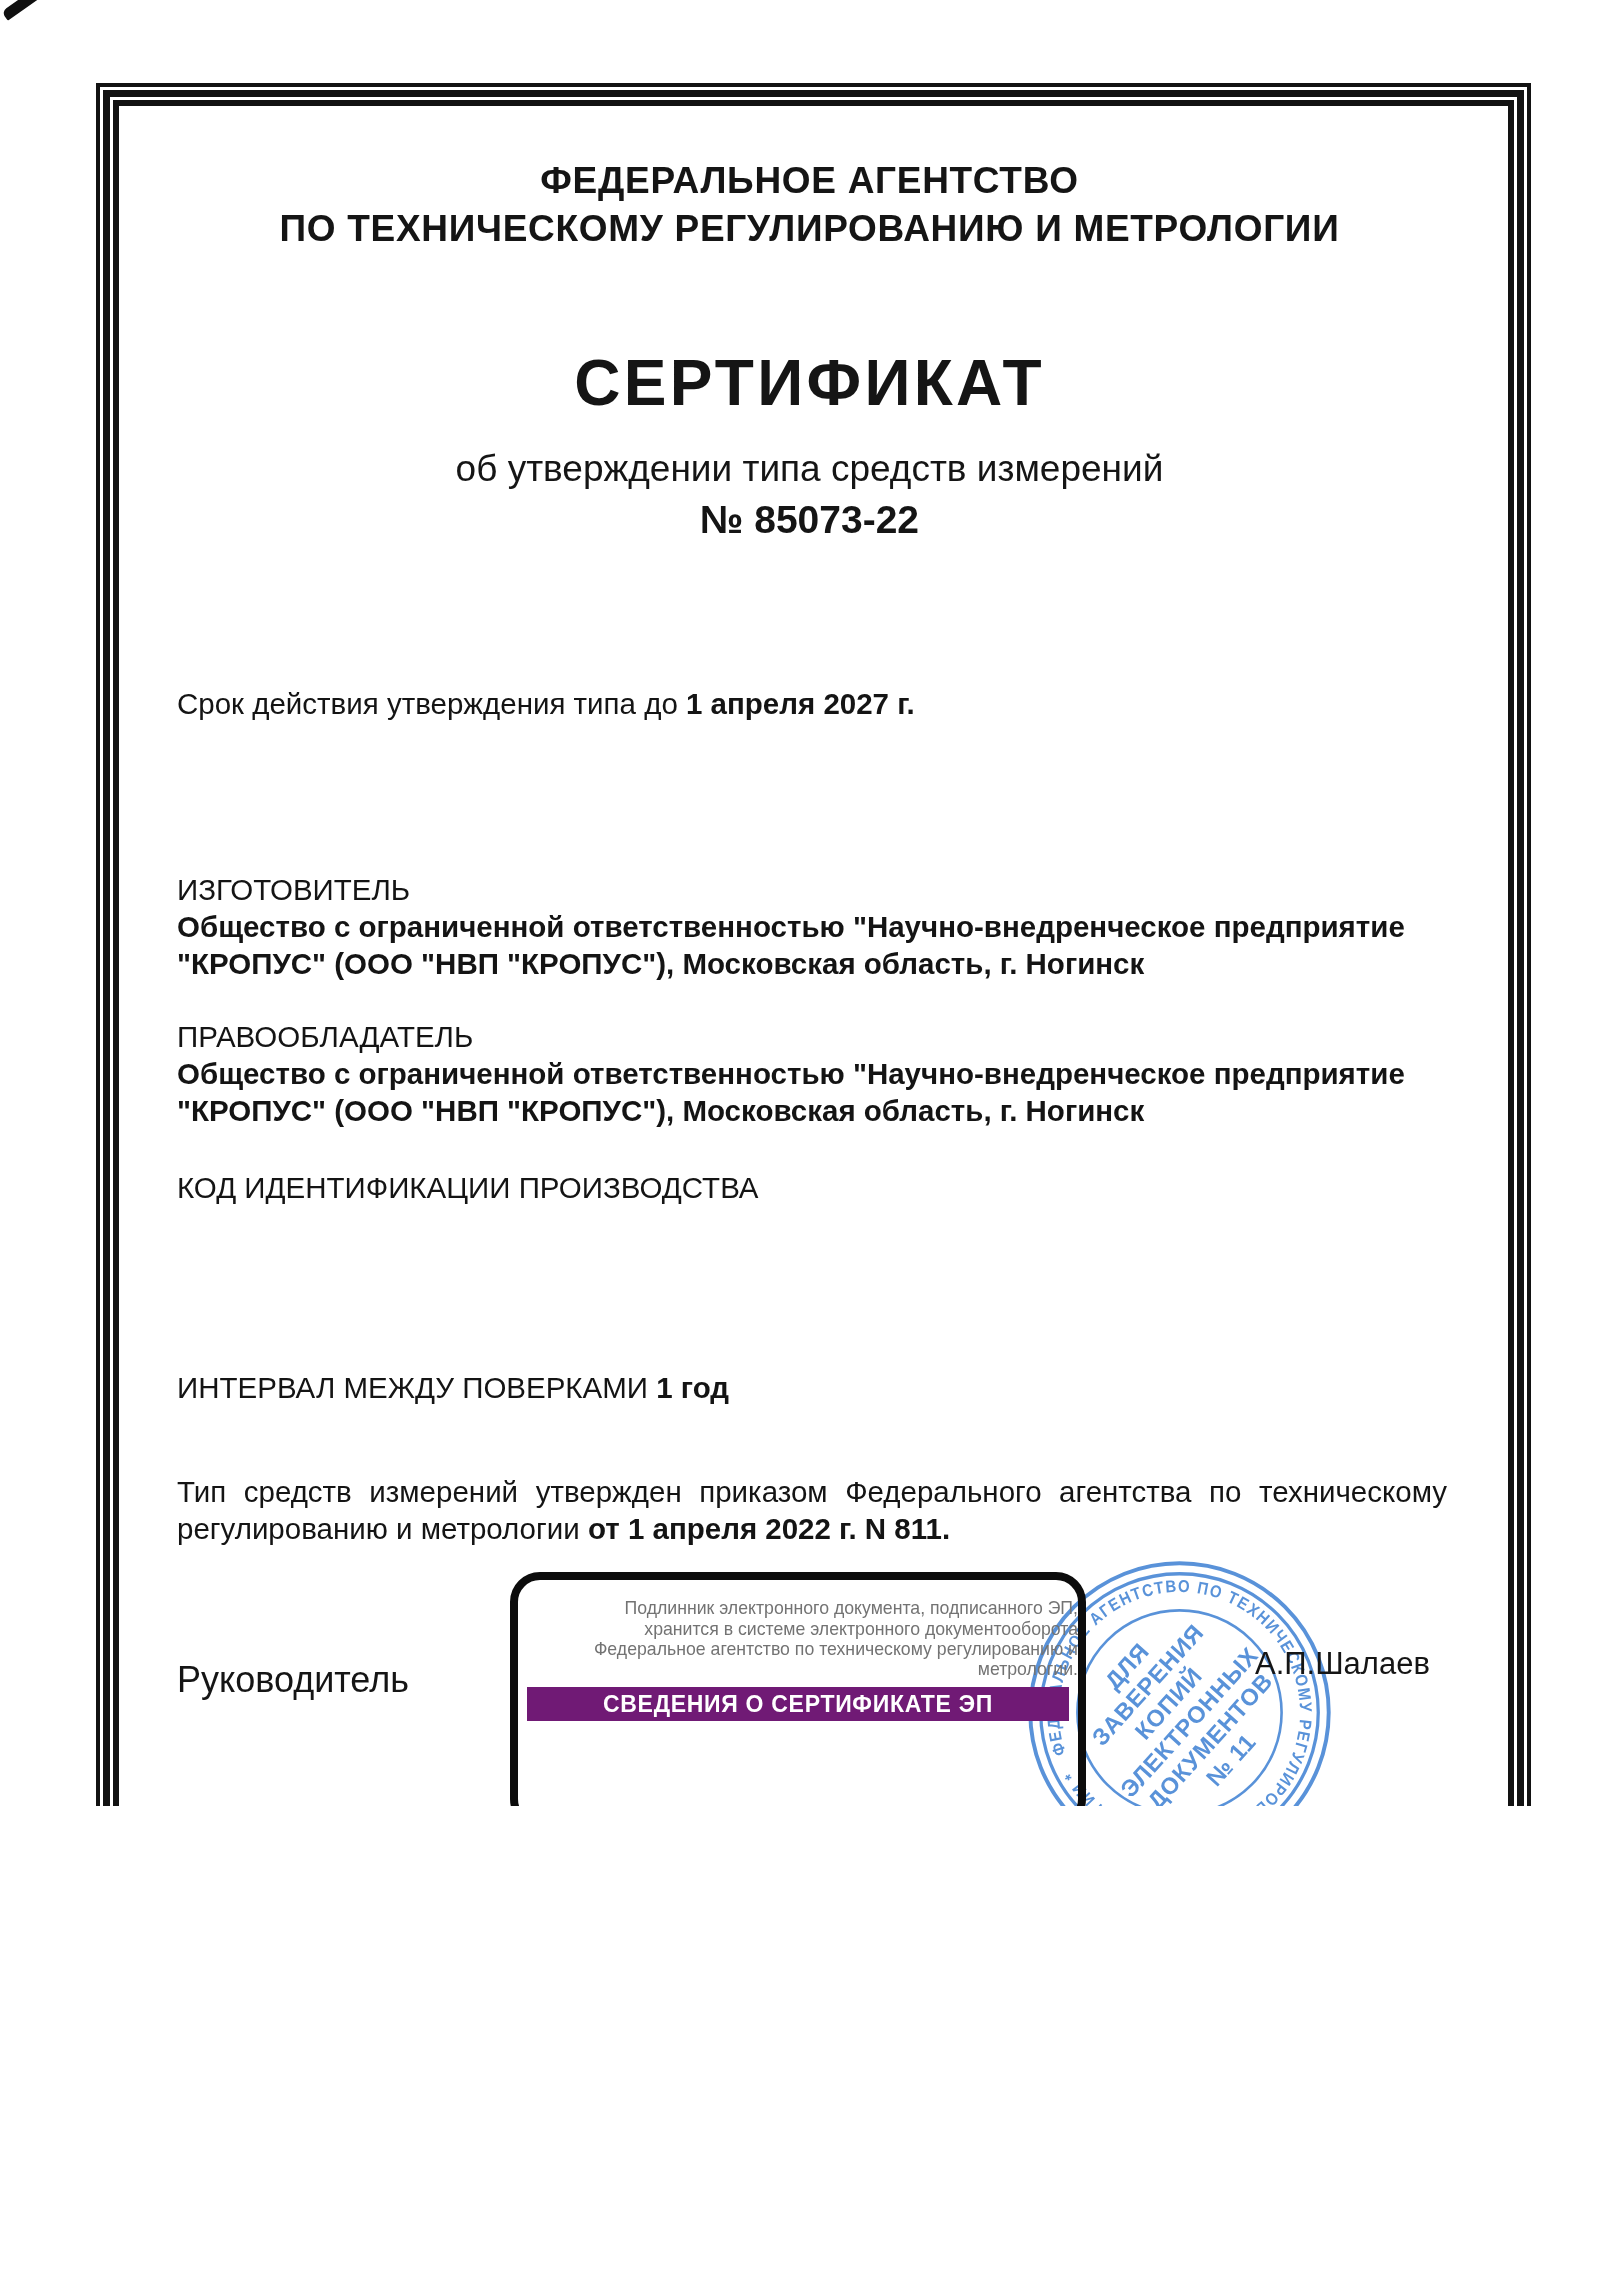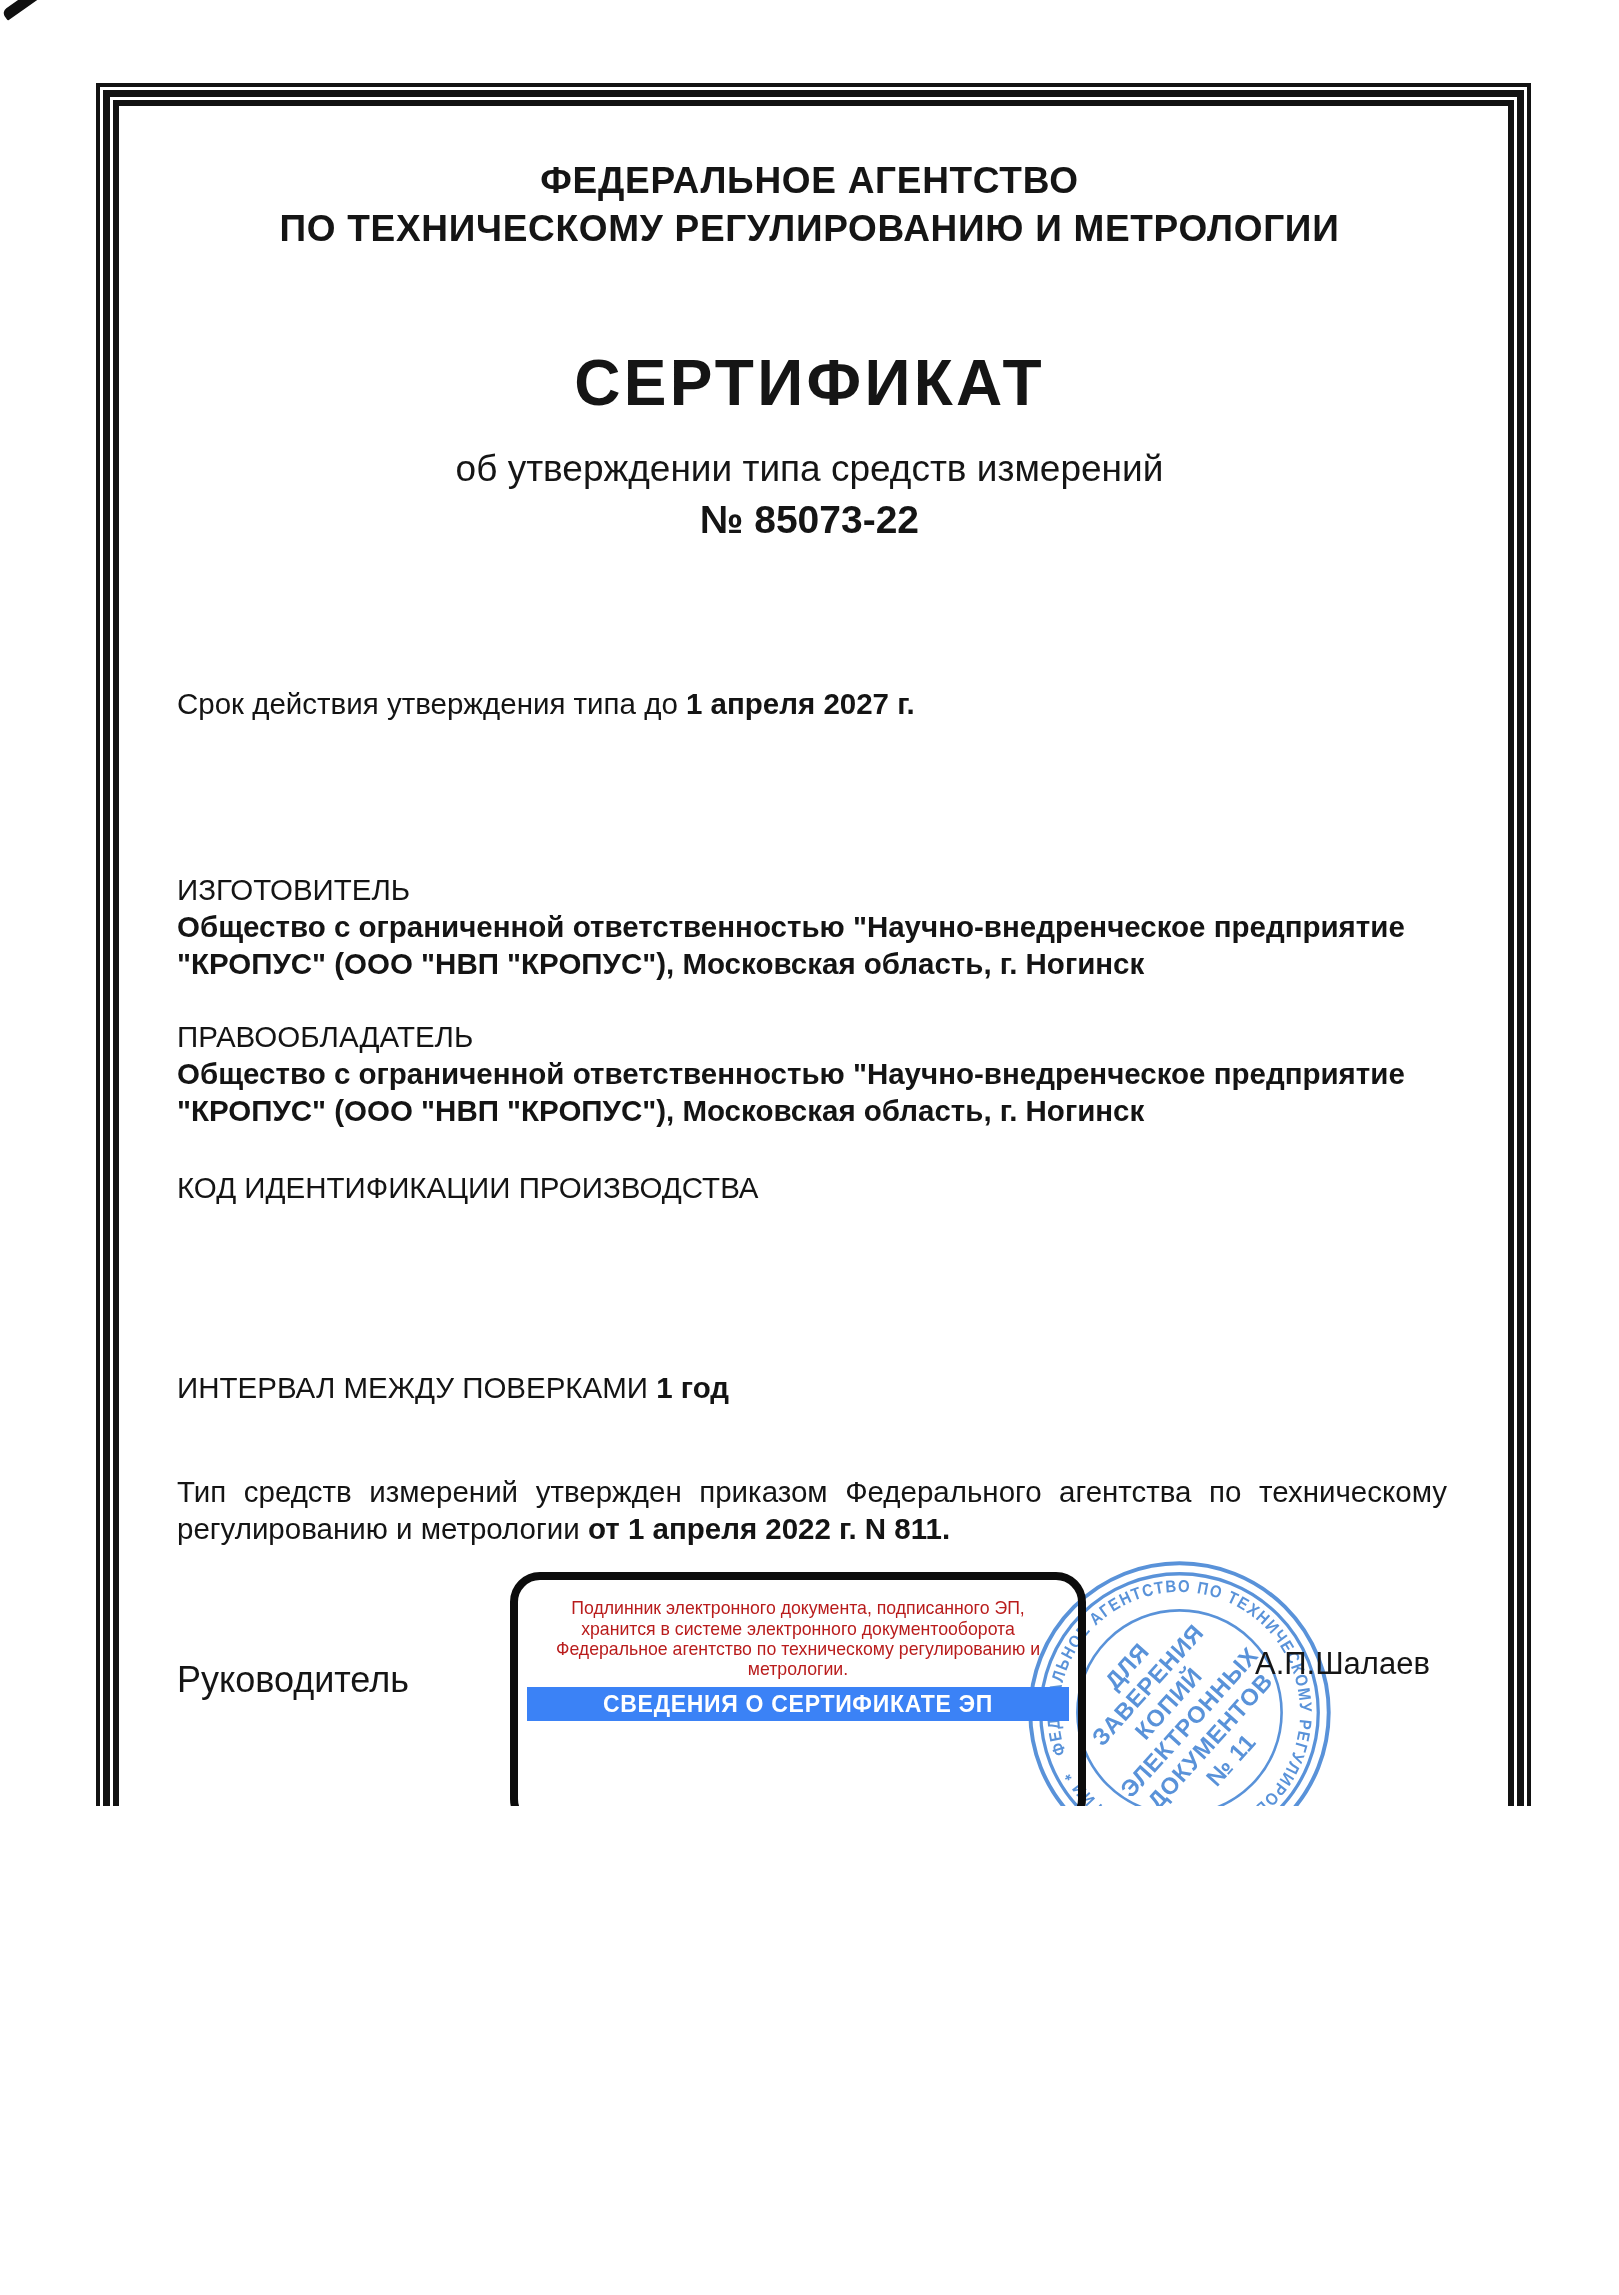--- a/index.html
+++ b/index.html
@@ -38,23 +38,23 @@
 
   .role { left:177px; top:1659px; font-size:36px; }
   .sig-name { left:1255px; top:1646px; font-size:31px; z-index:5; }
   .sig-date { left:1173px; top:1834px; font-size:33px; z-index:5; }
 
   
   .esign-box {
     left:510px; top:1572px; width:576px; height:257px;
     border:8.5px solid #0c0c0c; border-radius:30px; z-index:4; background:transparent;
   }
-  .esign-head { margin-top:18.3px; text-align:center; font-size:17.7px; line-height:20.3px; color:#b91c1c; }
+  .esign-head { margin-top:18.3px; text-align:right; font-size:17.7px; line-height:20.3px; color:#737373; }
   .esign-bar {
-    margin:7.2px 9.2px 0 9.2px; height:34px; background:#3b82f6; color:#ffffff;
+    margin:7.2px 9.2px 0 9.2px; height:34px; background:#701a75; color:#ffffff;
     text-align:center; font-size:23px; font-weight:bold; line-height:34px; letter-spacing:0.7px;
   }
   .esign-info { margin:27.5px 0 0 27.5px; font-size:19px; line-height:21.6px; color:#111; }
   .esign-label { display:inline-block; width:139px; }
 
   
   .stamp-svg { left:1027px; top:1560px; width:305px; height:305px; z-index:2; opacity:.88; }
   .stamp-center {
     left:1033px; top:1595px; width:292px; height:236px; z-index:2; opacity:.88;
     display:flex; flex-direction:column; justify-content:center; align-items:center;

